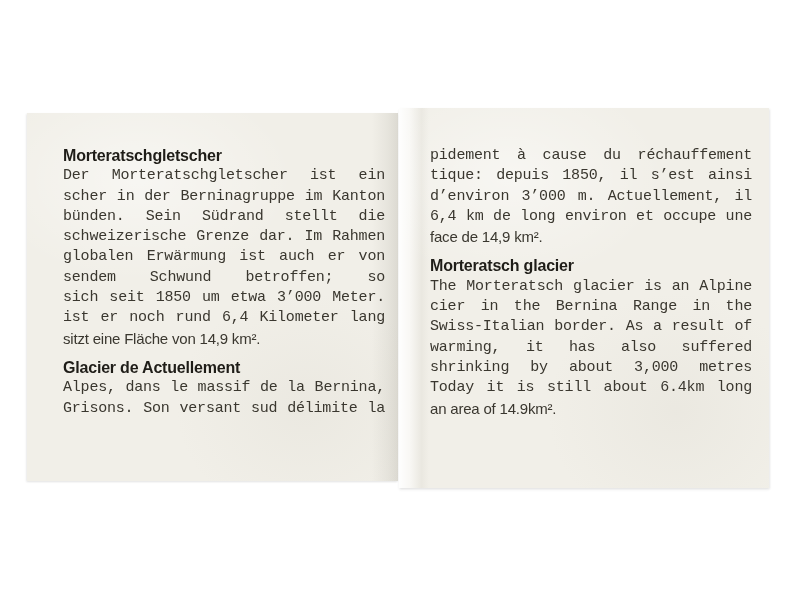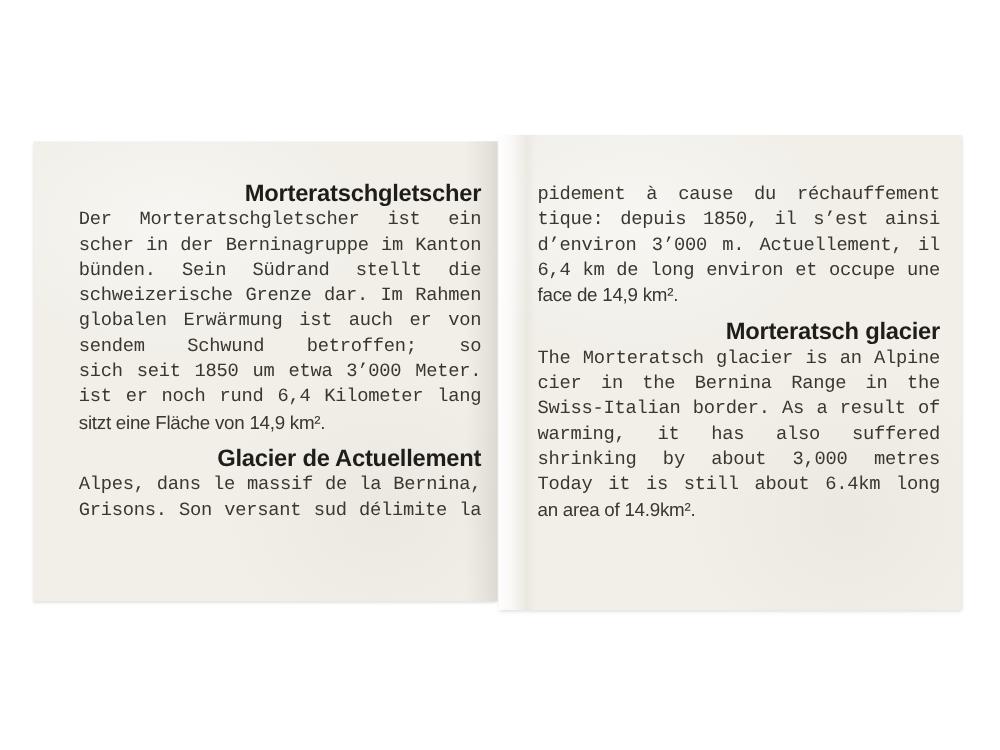--- a/index.html
+++ b/index.html
@@ -56,27 +56,26 @@
     color: var(--text);
     font-size: 15px;
     line-height: 20.3px;
     letter-spacing: -0.2px;
     z-index: 2;
   }
   .page-left .text-col { left: 36px; top: 33px; }
   .page-right .text-col { left: 31px; top: 38px; }
 
   .sec-heading {
-    font-size: 19px;
+    font-size: 16px;
     font-weight: bold;
     color: var(--heading);
     line-height: 20.3px;
     margin-top: 9px;
     letter-spacing: -0.2px;
-    text-align: right;
   }
   .section:first-child .sec-heading { margin-top: 0; }
   .sec-heading:empty { display: none; margin: 0; }
 
   .line {
     height: 20.3px;
     overflow: hidden;
     white-space: nowrap;
   }
   .line.just {

